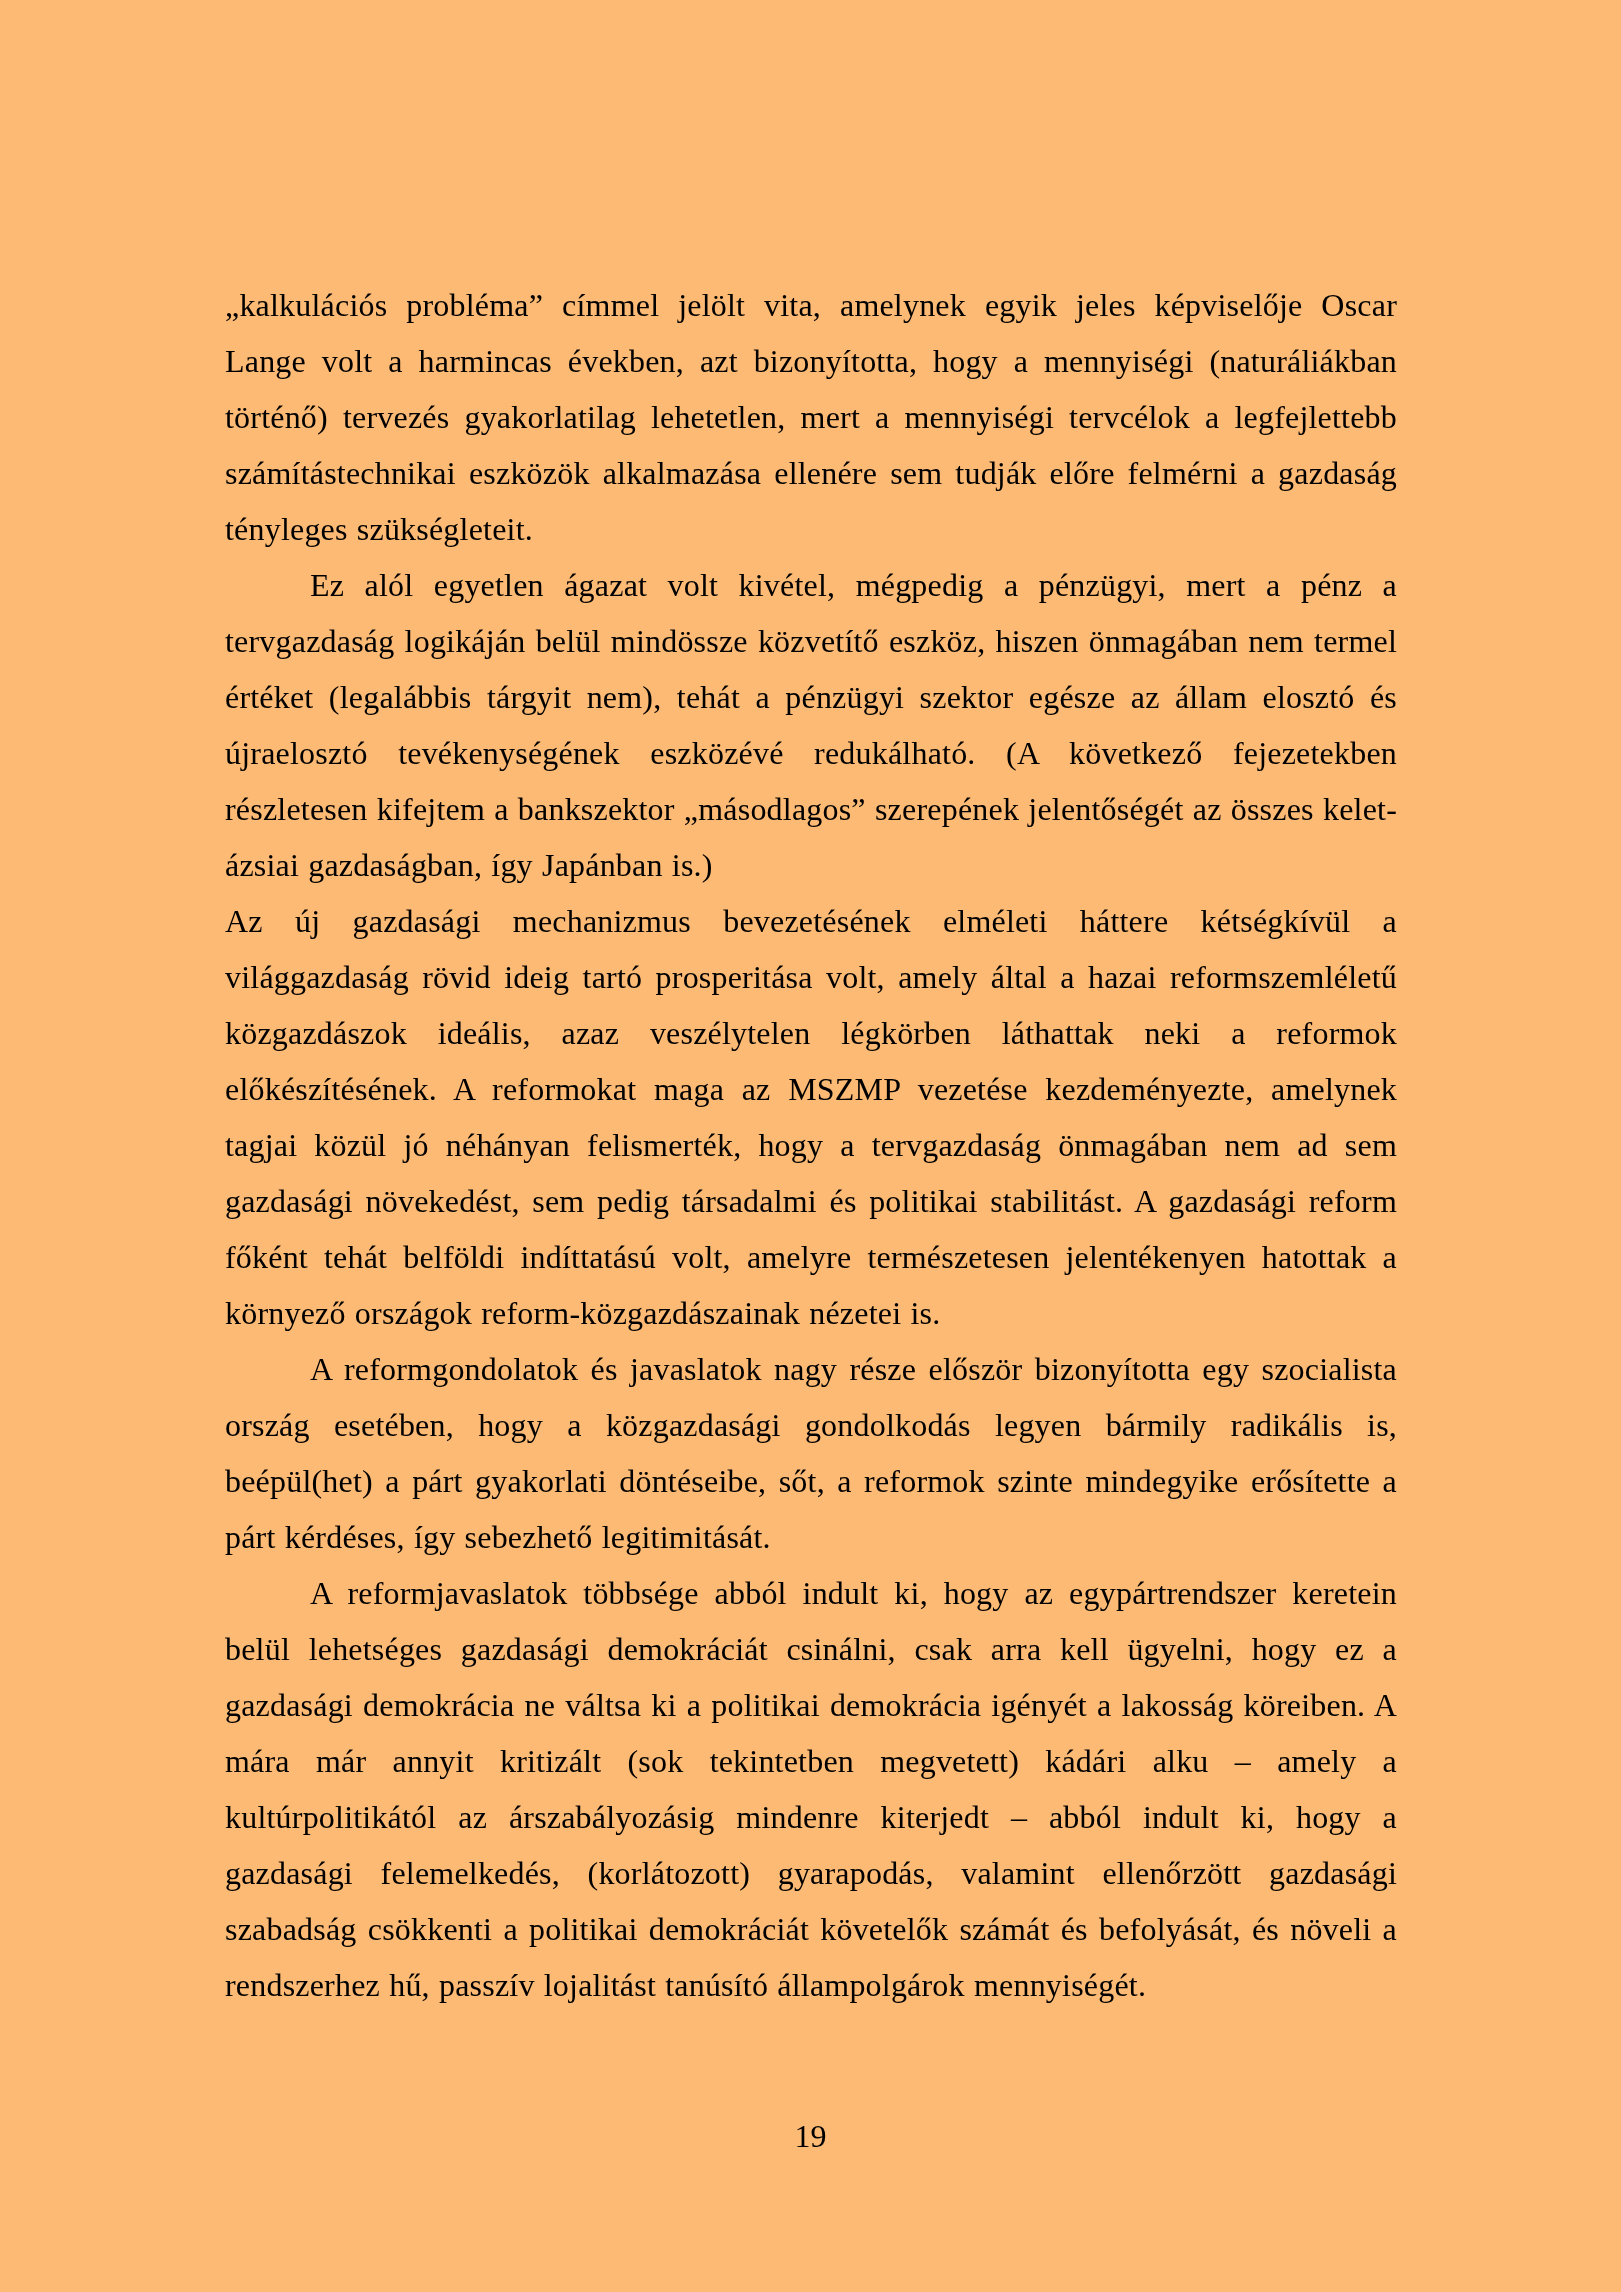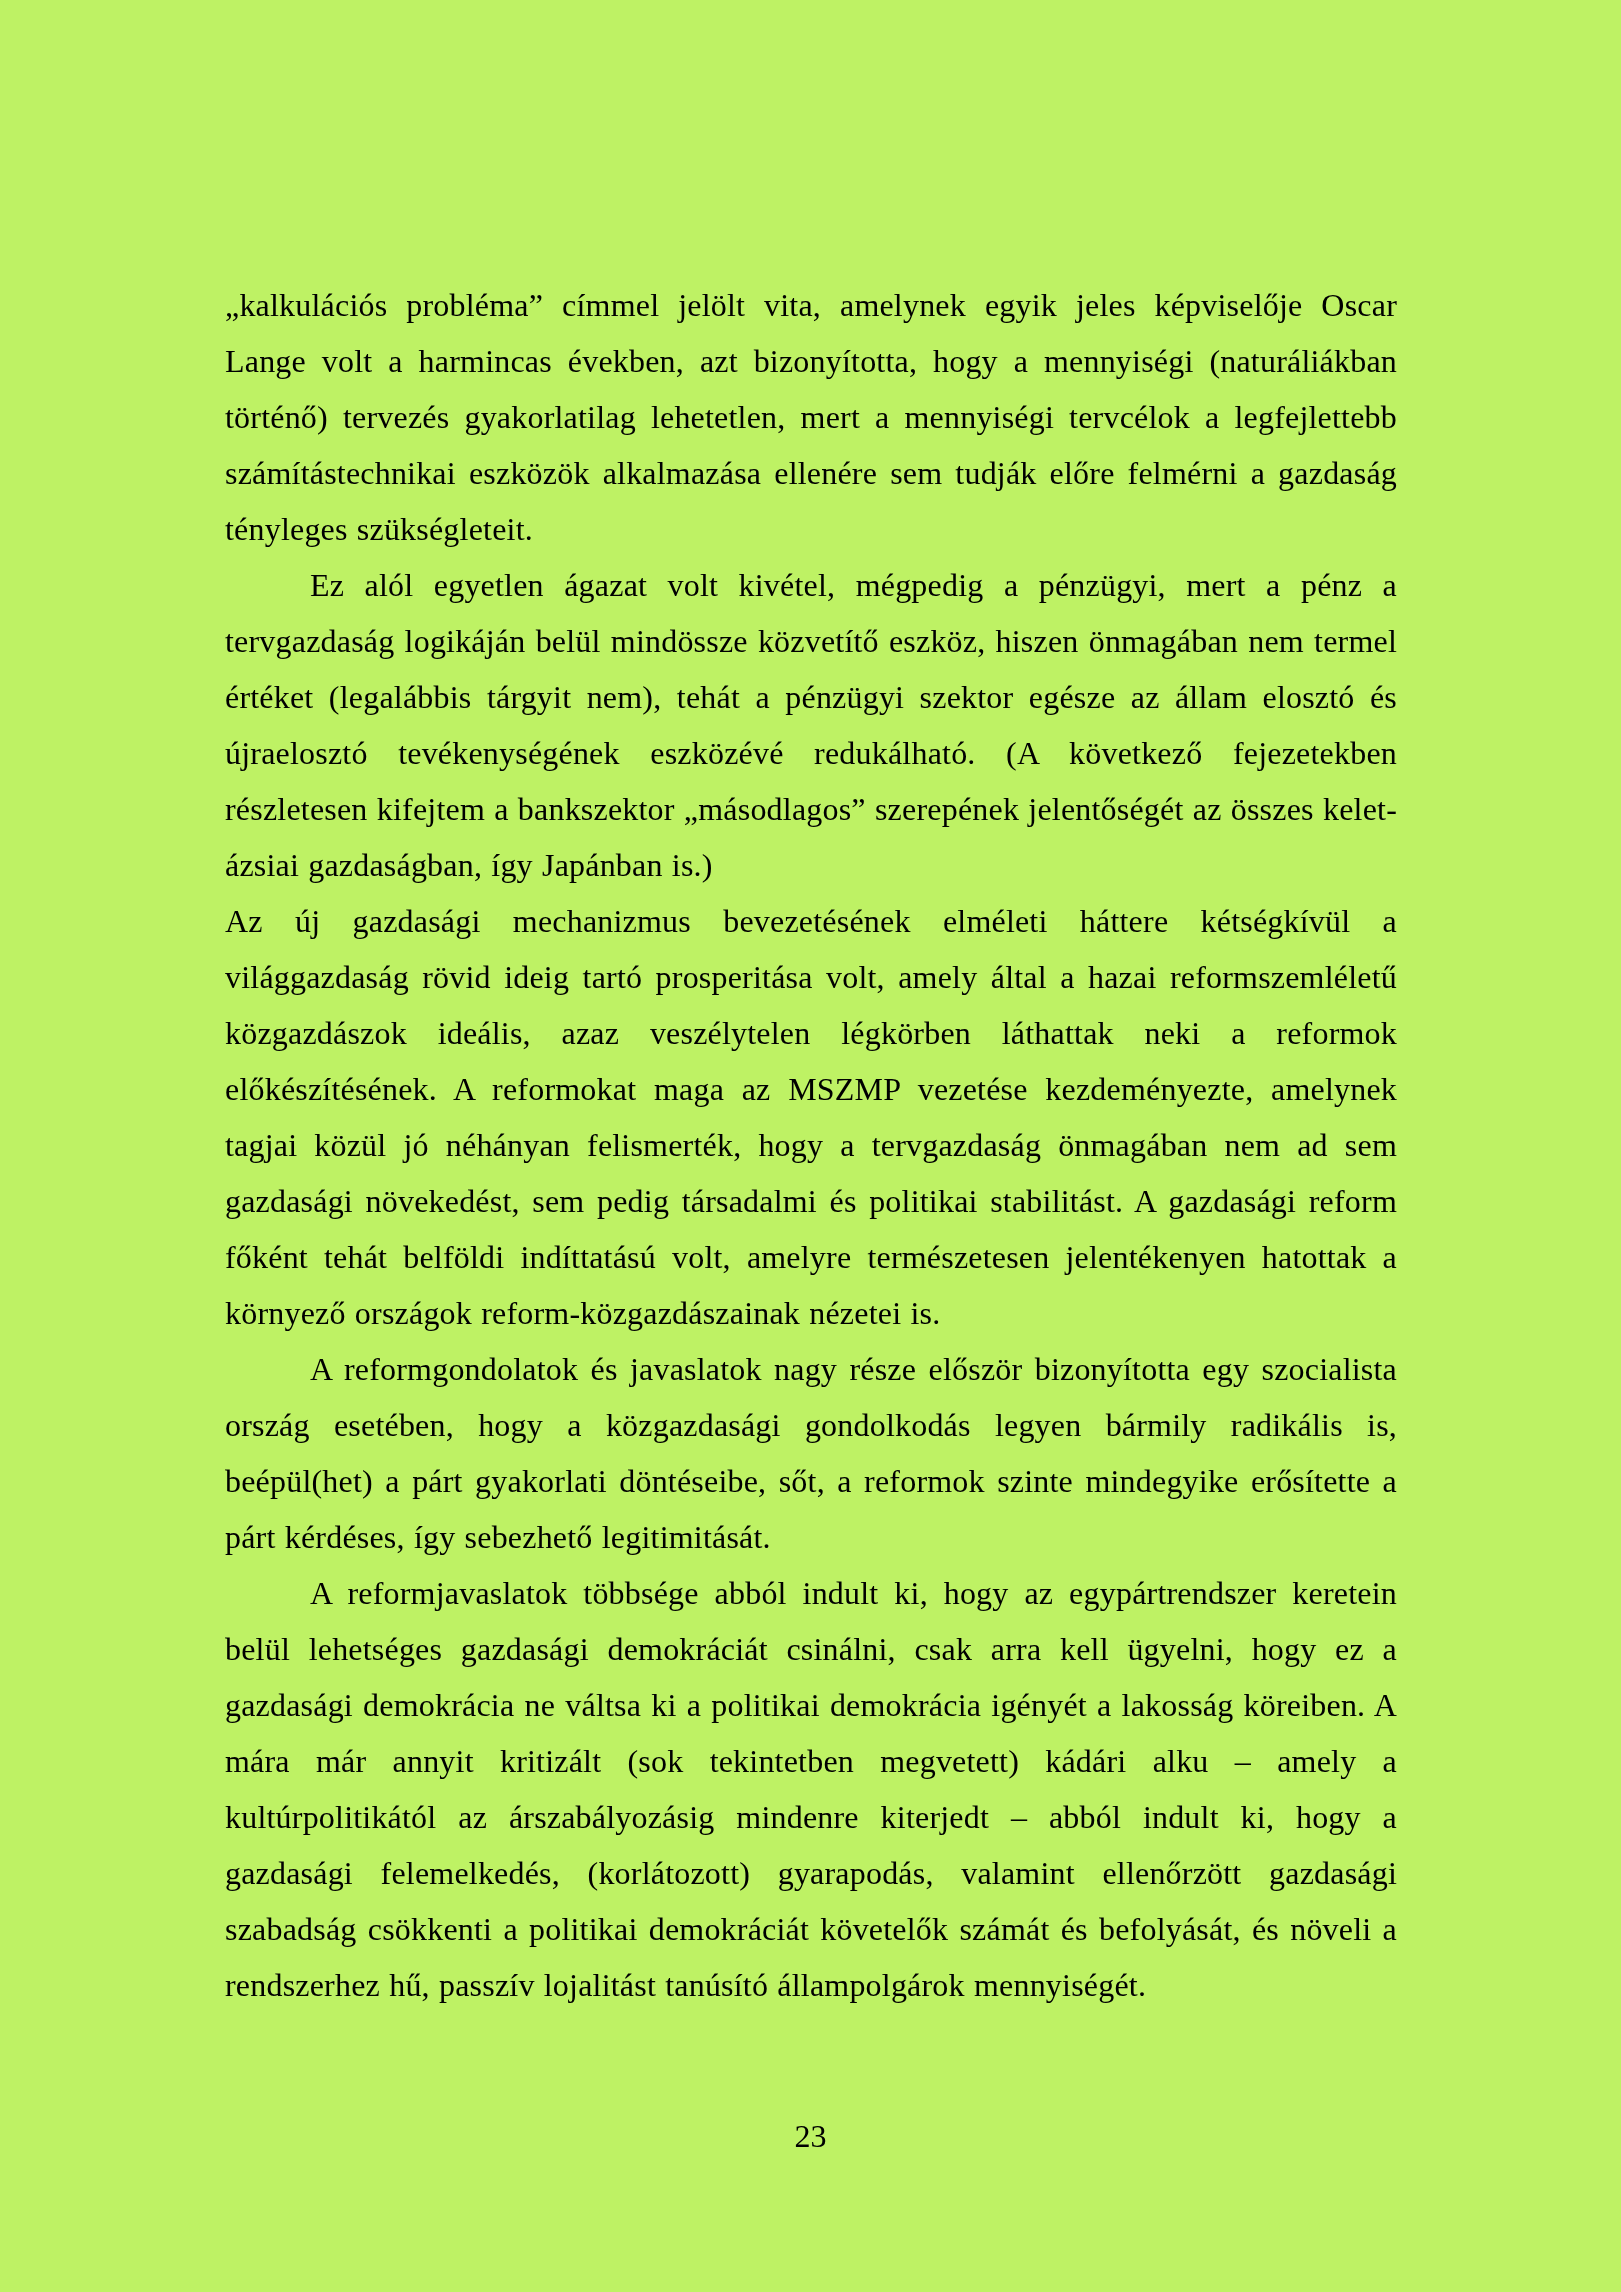--- a/index.html
+++ b/index.html
@@ -13,21 +13,21 @@
     position: relative;
     font-family: "Liberation Serif", "DejaVu Serif", serif;
     color: #000000;
   }
   .page {
     position: absolute;
     left: 0;
     top: 0;
     width: 1621px;
     height: 2293px;
-    background: #bef264;
+    background: #fdba74;
     overflow: hidden;
   }
   .text-block {
     position: absolute;
     left: 225px;
     top: 277px;
     width: 1172px;
   }
   .text-block p {
     margin: 0;
@@ -58,15 +58,15 @@
 
 <div class="page">
   <div class="text-block">
     <p>„kalkulációs probléma” címmel jelölt vita, amelynek egyik jeles képviselője Oscar Lange volt a harmincas években, azt bizonyította, hogy a mennyiségi (naturáliákban történő) tervezés gyakorlatilag lehetetlen, mert a mennyiségi tervcélok a legfejlettebb számítástechnikai eszközök alkalmazása ellenére sem tudják előre felmérni a gazdaság tényleges szükségleteit.</p>
     <p class="indent">Ez alól egyetlen ágazat volt kivétel, mégpedig a pénzügyi, mert a pénz a tervgazdaság logikáján belül mindössze közvetítő eszköz, hiszen önmagában nem termel értéket (legalábbis tárgyit nem), tehát a pénzügyi szektor egésze az állam elosztó és újraelosztó tevékenységének eszközévé redukálható. (A következő fejezetekben részletesen kifejtem a bankszektor „másodlagos” szerepének jelentőségét az összes kelet-ázsiai gazdaságban, így Japánban is.)</p>
     <p>Az új gazdasági mechanizmus bevezetésének elméleti háttere kétségkívül a világgazdaság rövid ideig tartó prosperitása volt, amely által a hazai reformszemléletű közgazdászok ideális, azaz veszélytelen légkörben láthattak neki a reformok előkészítésének. A reformokat maga az MSZMP vezetése kezdeményezte, amelynek tagjai közül jó néhányan felismerték, hogy a tervgazdaság önmagában nem ad sem gazdasági növekedést, sem pedig társadalmi és politikai stabilitást. A gazdasági reform főként tehát belföldi indíttatású volt, amelyre természetesen jelentékenyen hatottak a környező országok reform-közgazdászainak nézetei is.</p>
     <p class="indent">A reformgondolatok és javaslatok nagy része először bizonyította egy szocialista ország esetében, hogy a közgazdasági gondolkodás legyen bármily radikális is, beépül(het) a párt gyakorlati döntéseibe, sőt, a reformok szinte mindegyike erősítette a párt kérdéses, így sebezhető legitimitását.</p>
     <p class="indent">A reformjavaslatok többsége abból indult ki, hogy az egypártrendszer keretein belül lehetséges gazdasági demokráciát csinálni, csak arra kell ügyelni, hogy ez a gazdasági demokrácia ne váltsa ki a politikai demokrácia igényét a lakosság köreiben. A mára már annyit kritizált (sok tekintetben megvetett) kádári alku – amely a kultúrpolitikától az árszabályozásig mindenre kiterjedt – abból indult ki, hogy a gazdasági felemelkedés, (korlátozott) gyarapodás, valamint ellenőrzött gazdasági szabadság csökkenti a politikai demokráciát követelők számát és befolyását, és növeli a rendszerhez hű, passzív lojalitást tanúsító állampolgárok mennyiségét.</p>
   </div>
 
-  <div class="page-number">23</div>
+  <div class="page-number">19</div>
 </div>
 
 
 </body></html>

